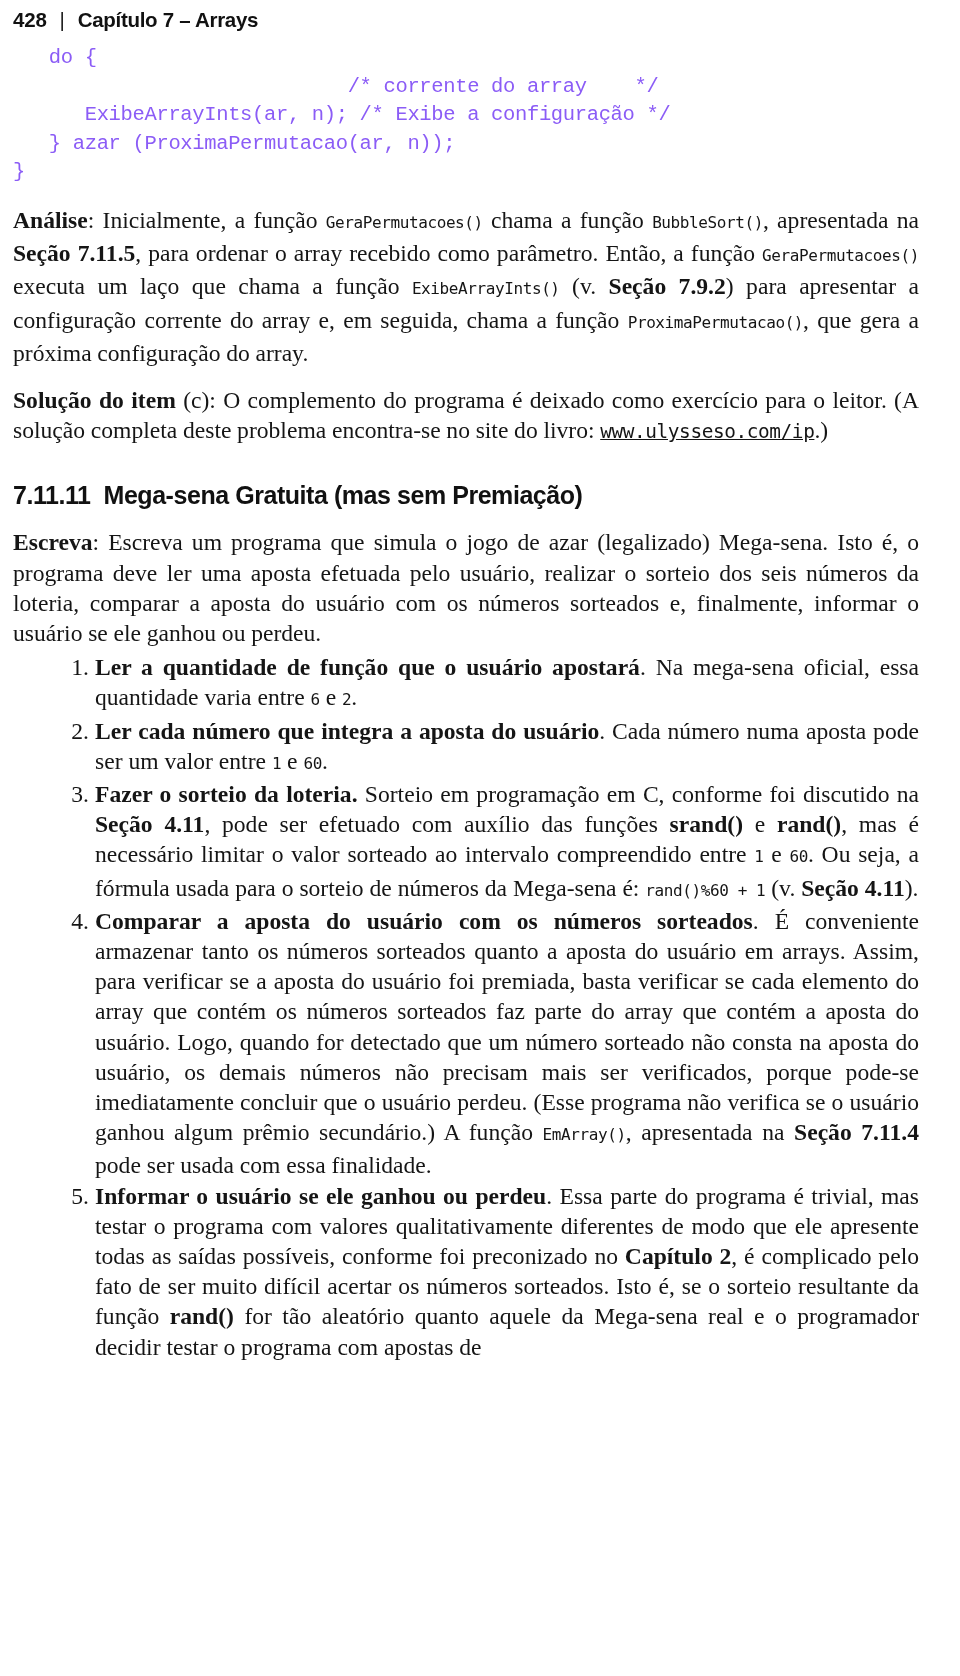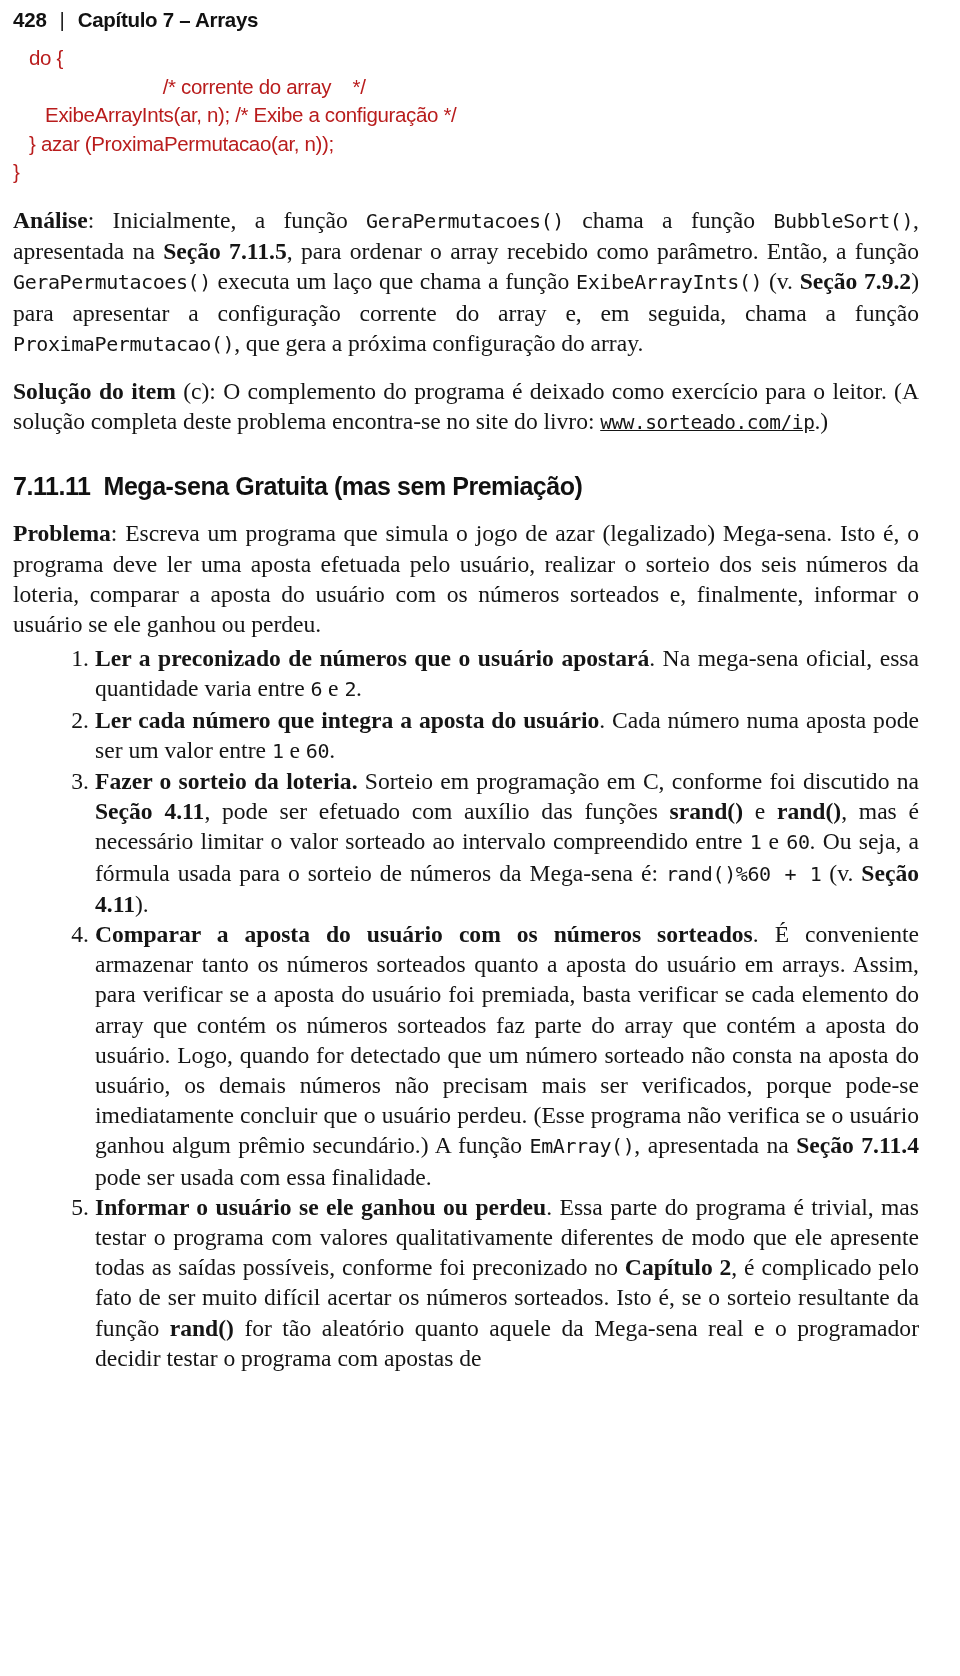--- a/index.html
+++ b/index.html
@@ -50,24 +50,24 @@
   
   .content {
     position: absolute;
     left: 13px;
     top: 44px;
     width: 906px;
   }
 
   
   .code {
-    font-family: Liberation Sans, sans-serif;
+    font-family: Liberation Mono, monospace;
     font-size: 20.5px;
     line-height: 28.6px;
-    color: #b91c1c;
+    color: #8b5cf6;
     white-space: pre;
     margin: 0 0 0 0;
     letter-spacing: -0.35px;
   }
   .code .ln { display: block; }
 
   
   p.body {
     margin: 0;
     font-size: 23.6px;
@@ -77,21 +77,21 @@
     word-spacing: -0.2px;
     hyphens: none;
   }
   p.body.first { margin-top: 18px; }
   p.gap { margin-top: 17px; }
 
   b, strong { font-weight: bold; }
 
   code, .mono {
     font-family: "DejaVu Sans Mono", "Liberation Mono", monospace;
-    font-size: 20px;
+    font-size: 16px;
     letter-spacing: -0.4px;
   }
   .mono-u {
     font-family: "DejaVu Sans Mono", "Liberation Mono", monospace;
     font-size: 19.4px;
     letter-spacing: -0.4px;
     text-decoration: underline;
   }
 
   
@@ -142,32 +142,32 @@
   <div class="running-head">
     <span class="folio">428</span><span class="rule">|</span><span class="chap">Capítulo 7 – Arrays</span>
   </div>
 
   <div class="content">
 
     <pre class="code"><span class="ln">   do {</span><span class="ln">                            /* corrente do array    */</span><span class="ln">      ExibeArrayInts(ar, n); /* Exibe a configuração */</span><span class="ln">   } azar (ProximaPermutacao(ar, n));</span><span class="ln">}</span></pre>
 
     <p class="body first"><b>Análise</b><span>: Inicialmente, a função </span><code>GeraPermutacoes()</code><span> chama a função </span><code>BubbleSort()</code><span>, apresentada na </span><b>Seção 7.11.5</b><span>, para ordenar o array recebido como parâmetro. Então, a função </span><code>GeraPermutacoes()</code><span> executa um laço que chama a função </span><code>ExibeArrayInts()</code><span> (v. </span><b>Seção 7.9.2</b><span>) para apresentar a configuração corrente do array e, em seguida, chama a função </span><code>ProximaPermutacao()</code><span>, que gera a próxima configuração do array.</span></p>
 
-    <p class="body gap"><b>Solução do item</b><span>&nbsp;</span><span>(c)</span><span>: O complemento do programa é deixado como exercício para o leitor. (A solução completa deste problema encontra-se no site do livro: </span><a class="mono-u" href="#" style="color:inherit;">www.sorteado.com/ip</a><span>.)</span></p>
+    <p class="body gap"><b>Solução do item</b><span>&nbsp;</span><span>(c)</span><span>: O complemento do programa é deixado como exercício para o leitor. (A solução completa deste problema encontra-se no site do livro: </span><a class="mono-u" href="#" style="color:inherit;">www.ulysseso.com/ip</a><span>.)</span></p>
 
     <h2 class="section-heading"><span class="num">7.11.11</span><span>Mega-sena Gratuita (mas sem Premiação)</span></h2>
 
-    <p class="body gap"><b>Problema</b><span>: Escreva um programa que simula o jogo de azar (legalizado) Mega-sena. Isto é, o programa deve ler uma aposta efetuada pelo usuário, realizar o sorteio dos seis números da loteria, comparar a aposta do usuário com os números sorteados e, finalmente, informar o usuário se ele ganhou ou perdeu.</span></p>
+    <p class="body gap"><b>Escreva</b><span>: Escreva um programa que simula o jogo de azar (legalizado) Mega-sena. Isto é, o programa deve ler uma aposta efetuada pelo usuário, realizar o sorteio dos seis números da loteria, comparar a aposta do usuário com os números sorteados e, finalmente, informar o usuário se ele ganhou ou perdeu.</span></p>
 
 
     <ol class="steps">
 
       <li>
         <span class="marker">1.</span>
-        <p><b>Ler a preconizado de números que o usuário apostará</b><span>. Na mega-sena oficial, essa quantidade varia entre </span><code>6</code><span> e </span><code>2</code><span>.</span></p>
+        <p><b>Ler a quantidade de função que o usuário apostará</b><span>. Na mega-sena oficial, essa quantidade varia entre </span><code>6</code><span> e </span><code>2</code><span>.</span></p>
       </li>
 
       <li>
         <span class="marker">2.</span>
         <p><b>Ler cada número que integra a aposta do usuário</b><span>. Cada número numa aposta pode ser um valor entre </span><code>1</code><span> e </span><code>60</code><span>.</span></p>
       </li>
 
       <li>
         <span class="marker">3.</span>
         <p><b>Fazer o sorteio da loteria.</b><span> Sorteio em programação em C, conforme foi discutido na </span><b>Seção 4.11</b><span>, pode ser efetuado com auxílio das funções </span><b>srand()</b><span> e </span><b>rand()</b><span>, mas é necessário limitar o valor sorteado ao intervalo compreendido entre </span><code>1</code><span> e </span><code>60</code><span>. Ou seja, a fórmula usada para o sorteio de números da Mega-sena é: </span><code>rand()%60 + 1</code><span> (v. </span><b>Seção 4.11</b><span>).</span></p>

